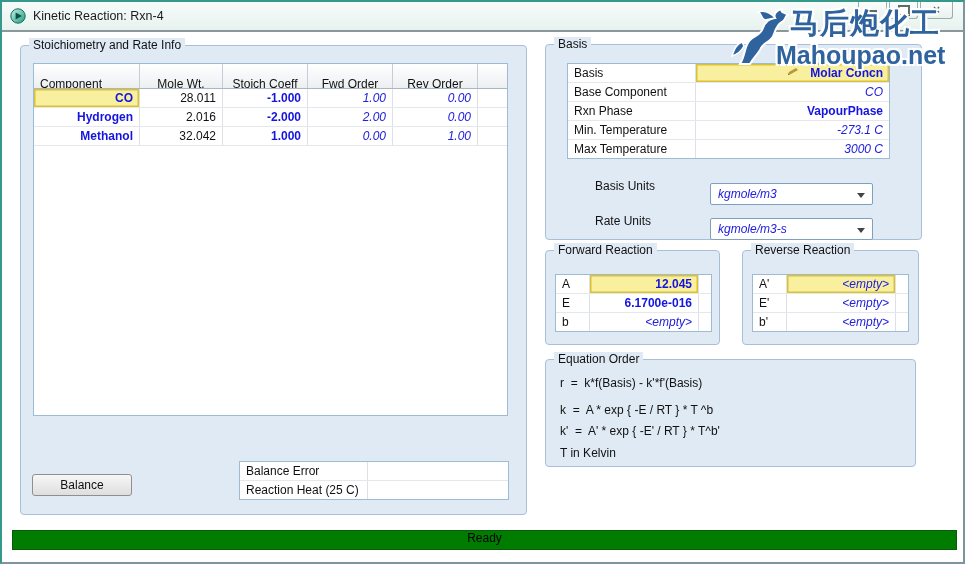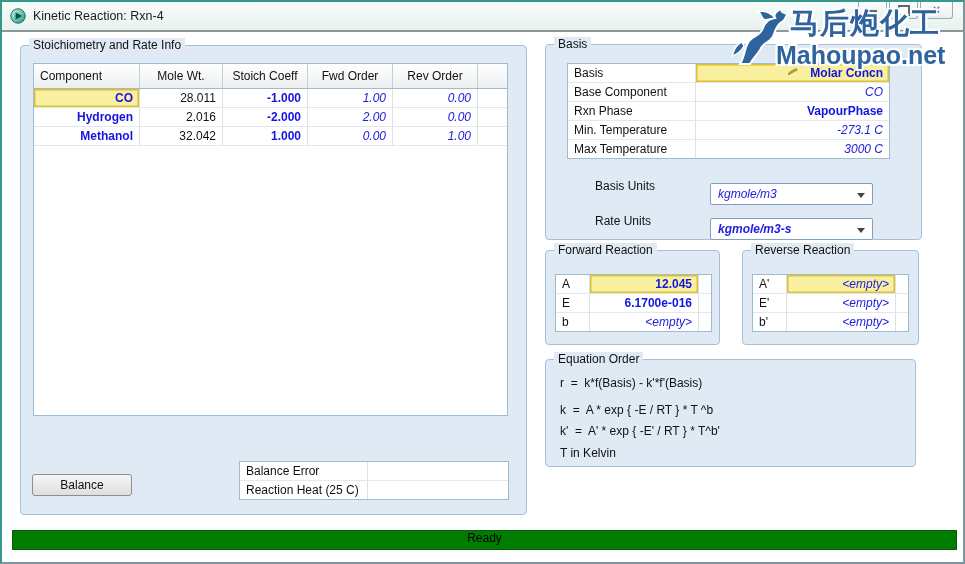--- a/index.html
+++ b/index.html
@@ -35,21 +35,21 @@
   .group{position:absolute;box-sizing:border-box;border:1px solid #a7c0d8;border-radius:4px;
     background:#e0eaf5;}
   .group-label{position:absolute;top:-8px;left:8px;background:#e0eaf5;padding:0 4px;
     font-size:12px;color:#111;white-space:nowrap;}
   
   .tbl{position:absolute;box-sizing:border-box;background:#fff;border:1px solid #9ebbd4;font-size:12px;}
   .trow{display:flex;height:18px;line-height:18px;border-bottom:1px solid #e4e8ec;}
   .tcell{box-sizing:border-box;padding:0 6px;border-right:1px solid #dbe1e7;overflow:hidden;white-space:nowrap;}
   .thead{display:flex;height:24px;line-height:24px;background:linear-gradient(180deg,#ffffff,#eceff1);
     border-bottom:1px solid #aab6c0;}
-  .hcell{box-sizing:border-box;padding:0 6px;border-right:1px solid #c5ced6;color:#111;overflow:hidden;white-space:nowrap;}
+  .hcell{box-sizing:border-box;padding:8px 6px;border-right:1px solid #c5ced6;color:#111;overflow:hidden;white-space:nowrap;}
   .c-comp{width:106px;text-align:right;}
   .c-molewt{width:83px;text-align:right;}
   .c-stoich{width:85px;text-align:right;}
   .c-fwd{width:85px;text-align:right;}
   .c-rev{width:85px;text-align:right;}
   .c-fill{flex:1;border-right:none;}
   .hcell.c-comp{text-align:left;}
   .hcell.c-molewt,.hcell.c-stoich,.hcell.c-fwd,.hcell.c-rev{text-align:center;}
   .blue-b{color:#1414e0;font-weight:bold;}
   .blue-i{color:#2020dd;font-style:italic;}
@@ -202,21 +202,21 @@
     </div>
   </div>
 
   <div class="field-label" style="left:593px;top:177px;">Basis Units</div>
   <div class="combo" style="left:708px;top:173px;width:163px;">
     <span class="cval">kgmole/m3</span>
     <span class="arrow"></span>
   </div>
 
   <div class="field-label" style="left:593px;top:212px;">Rate Units</div>
-  <div class="combo" style="left:708px;top:208px;width:163px;font-weight:bold;">
+  <div class="combo" style="left:708px;top:208px;width:163px;">
     <span class="cval">kgmole/m3-s</span>
     <span class="arrow"></span>
   </div>
 
   <div class="group" style="left:543px;top:248px;width:175px;height:95px;">
     <div class="group-label">Forward Reaction</div>
   </div>
   <div class="tbl kv" style="left:553px;top:272px;width:157px;">
     <div class="trow">
       <div class="tcell lab" style="width:34px;">A</div>

